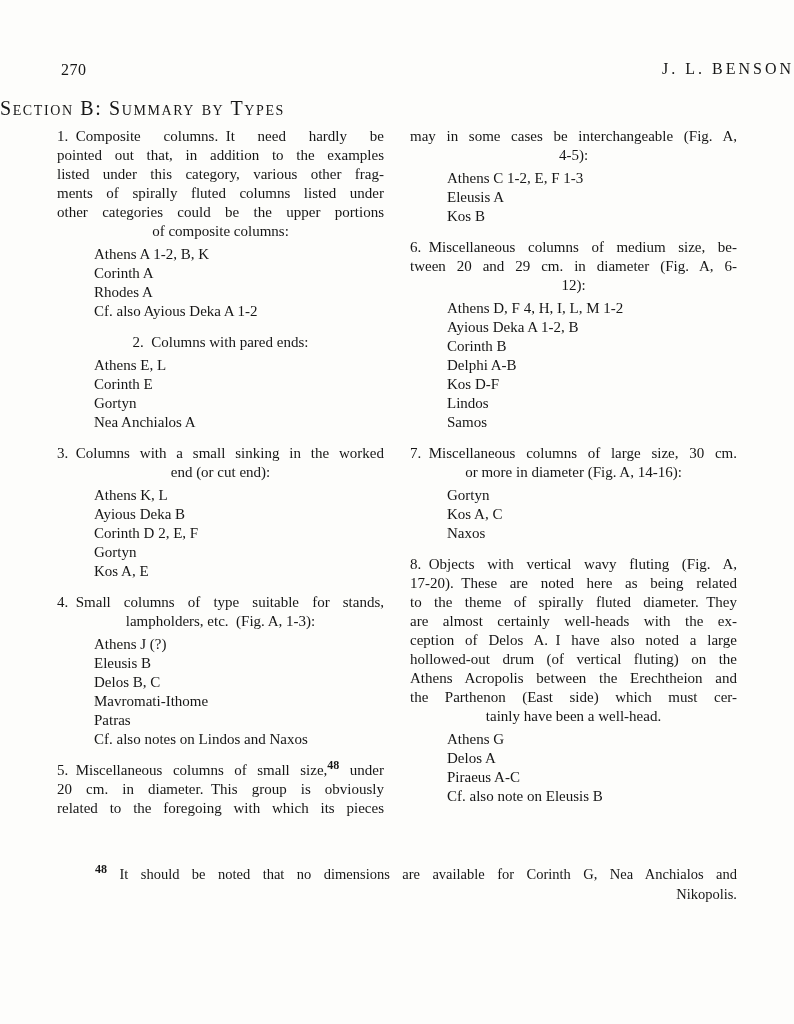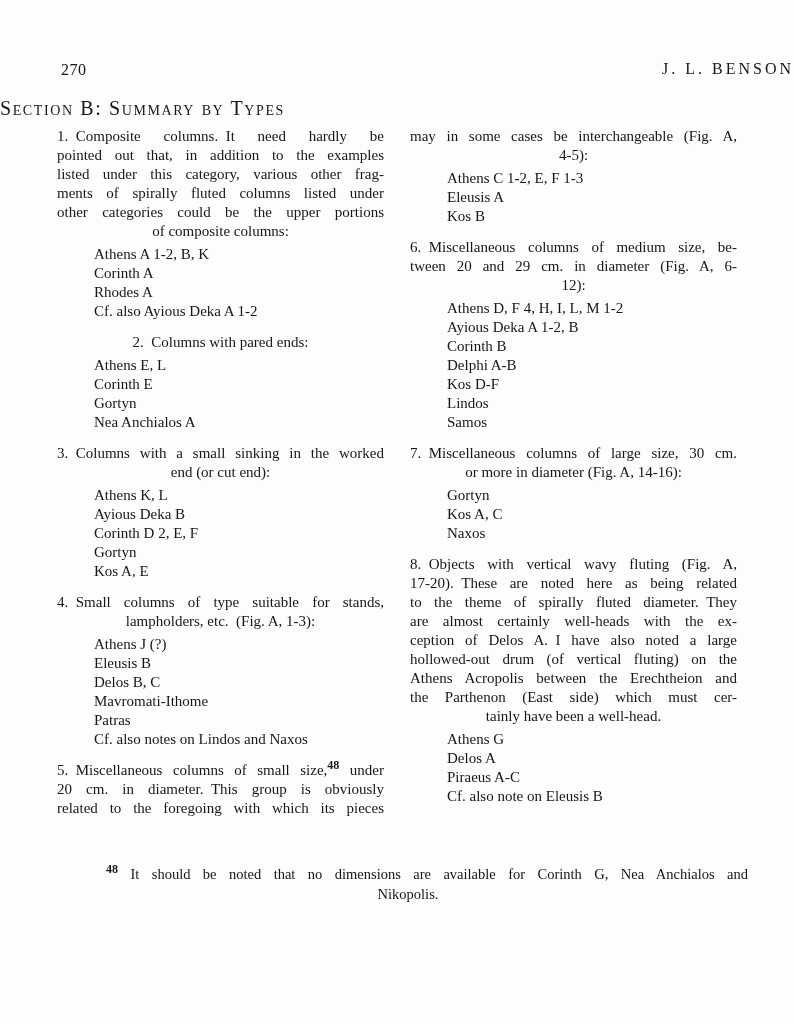--- a/index.html
+++ b/index.html
@@ -45,25 +45,25 @@
   .list { margin-top: 4px; padding-left: 37px; font-family: Liberation Serif, serif; }
   .list-item { text-align: left; }
 
   sup.noteref {
     font-size: 12px; font-weight: bold;
     vertical-align: super; line-height: 0; letter-spacing: 0;
   }
 
   
   .footnote {
-    position: absolute; left: 68px; top: 864px; width: 680px;
+    position: absolute; left: 57px; top: 864px; width: 680px;
     font-size: 14.5px; line-height: 20px;
   }
   .footnote .fline1 { text-indent: 38px; text-align: justify; text-align-last: justify; }
-  .footnote .fline2 { text-align: center; }
+  .footnote .fline2 { text-align: right; }
 </style>
 </head>
 <body>
 
 <div class="page">
 
   <div class="pagenum">270</div>
   <div class="running-head">J. L. BENSON</div>
   <div class="section-title">Section B: Summary by Types</div>
 

